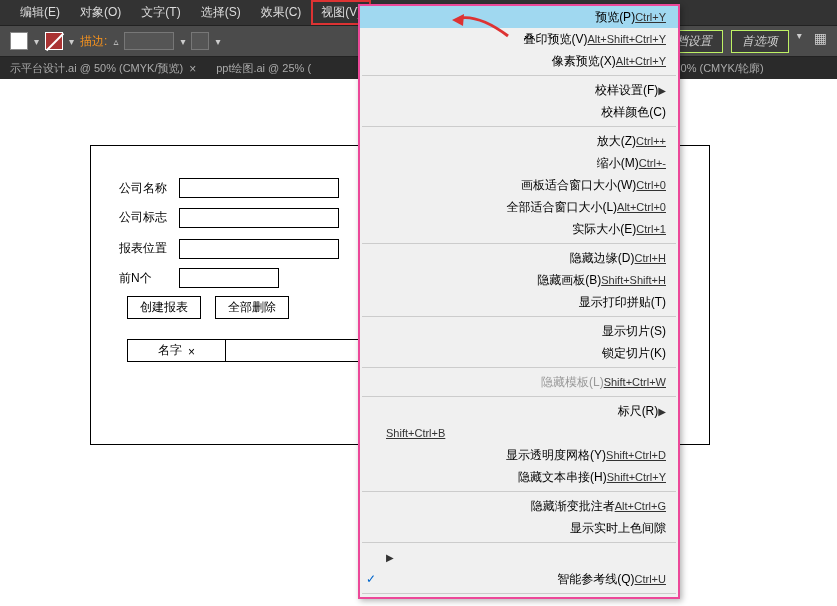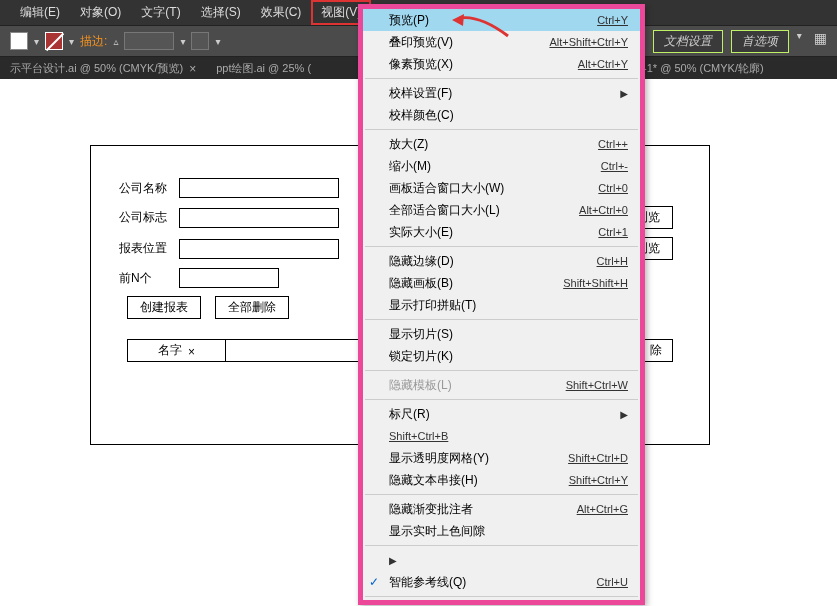--- a/index.html
+++ b/index.html
@@ -25,21 +25,21 @@
 
 .canvas { position: absolute; left: 90px; top: 145px; width: 620px; height: 300px; border: 1px solid #000; background: #fff; }
 .canvas .row { display: flex; align-items: center; margin: 8px 0; }
 .canvas .label { width: 60px; font-size: 12px; text-align: left; margin-left: 28px; }
 .canvas .field { border: 1px solid #000; height: 20px; font-size: 12px; padding: 0 4px; }
 .canvas .btn { border: 1px solid #000; font-size: 12px; padding: 2px 12px; background: #fff; cursor: pointer; }
 .grid-header { display: flex; margin: 20px 36px 0 36px; border: 1px solid #000; }
 .grid-cell { font-size: 12px; padding: 2px 30px; border-right: 1px solid #000; display: flex; align-items: flex-end; gap: 6px; }
 .grid-cell:last-child { border-right: none; }
 
-.dropdown { position: absolute; left: 358px; top: 4px; width: 287px; background: #f0f0f0; border: 5px solid #ec4899; box-shadow: 2px 2px 6px rgba(0,0,0,0.3); z-index: 100; font-size: 12px; }
+.dropdown { position: absolute; left: 358px; top: 4px; width: 322px; background: #f0f0f0; border: 2px solid #ec4899; box-shadow: 2px 2px 6px rgba(0,0,0,0.3); z-index: 100; font-size: 12px; text-align: right; }
 .dropdown .dd-item { display: flex; align-items: center; height: 22px; padding: 0 12px 0 26px; position: relative; }
 .dropdown .dd-item.selected { background: #a0d8f0; }
 .dropdown .dd-item .dd-label { flex: 1; }
 .dropdown .dd-item .dd-shortcut { color: #333; font-size: 11px; text-decoration: underline; }
 .dropdown .dd-item .dd-arrow { color: #333; font-size: 10px; }
 .dropdown .dd-item.disabled { color: #999; }
 .dropdown .dd-sep { height: 1px; background: #ccc; margin: 3px 2px; }
 .dropdown .dd-check { position: absolute; left: 6px; color: #0066cc; font-size: 12px; }
 
 .red-arrow { position: absolute; left: 450px; top: 12px; z-index: 200; pointer-events: none; }

